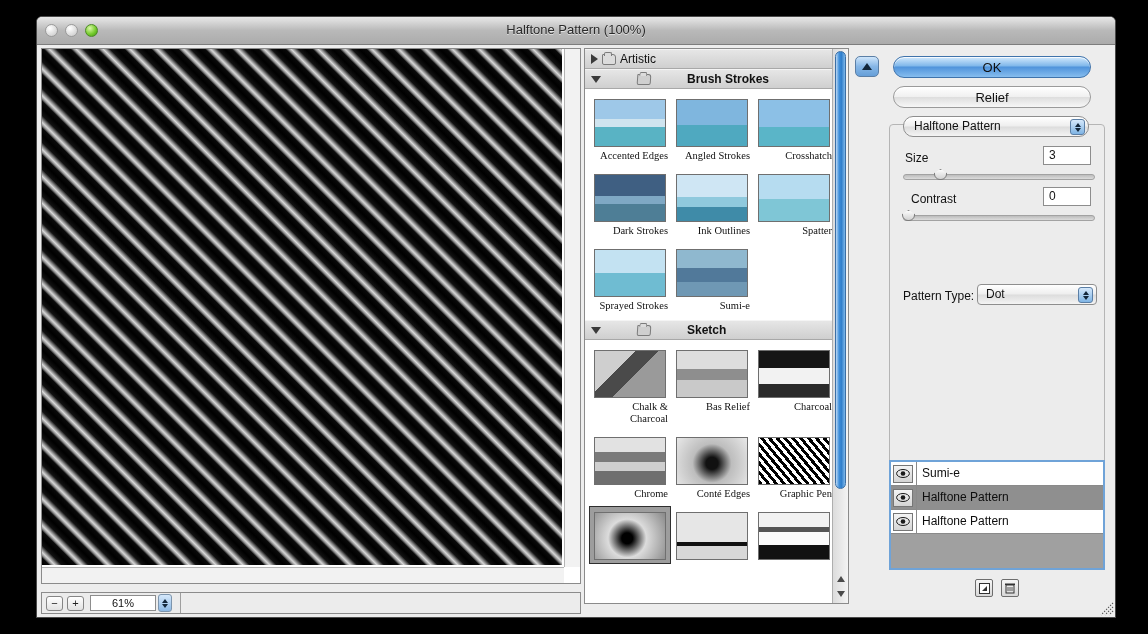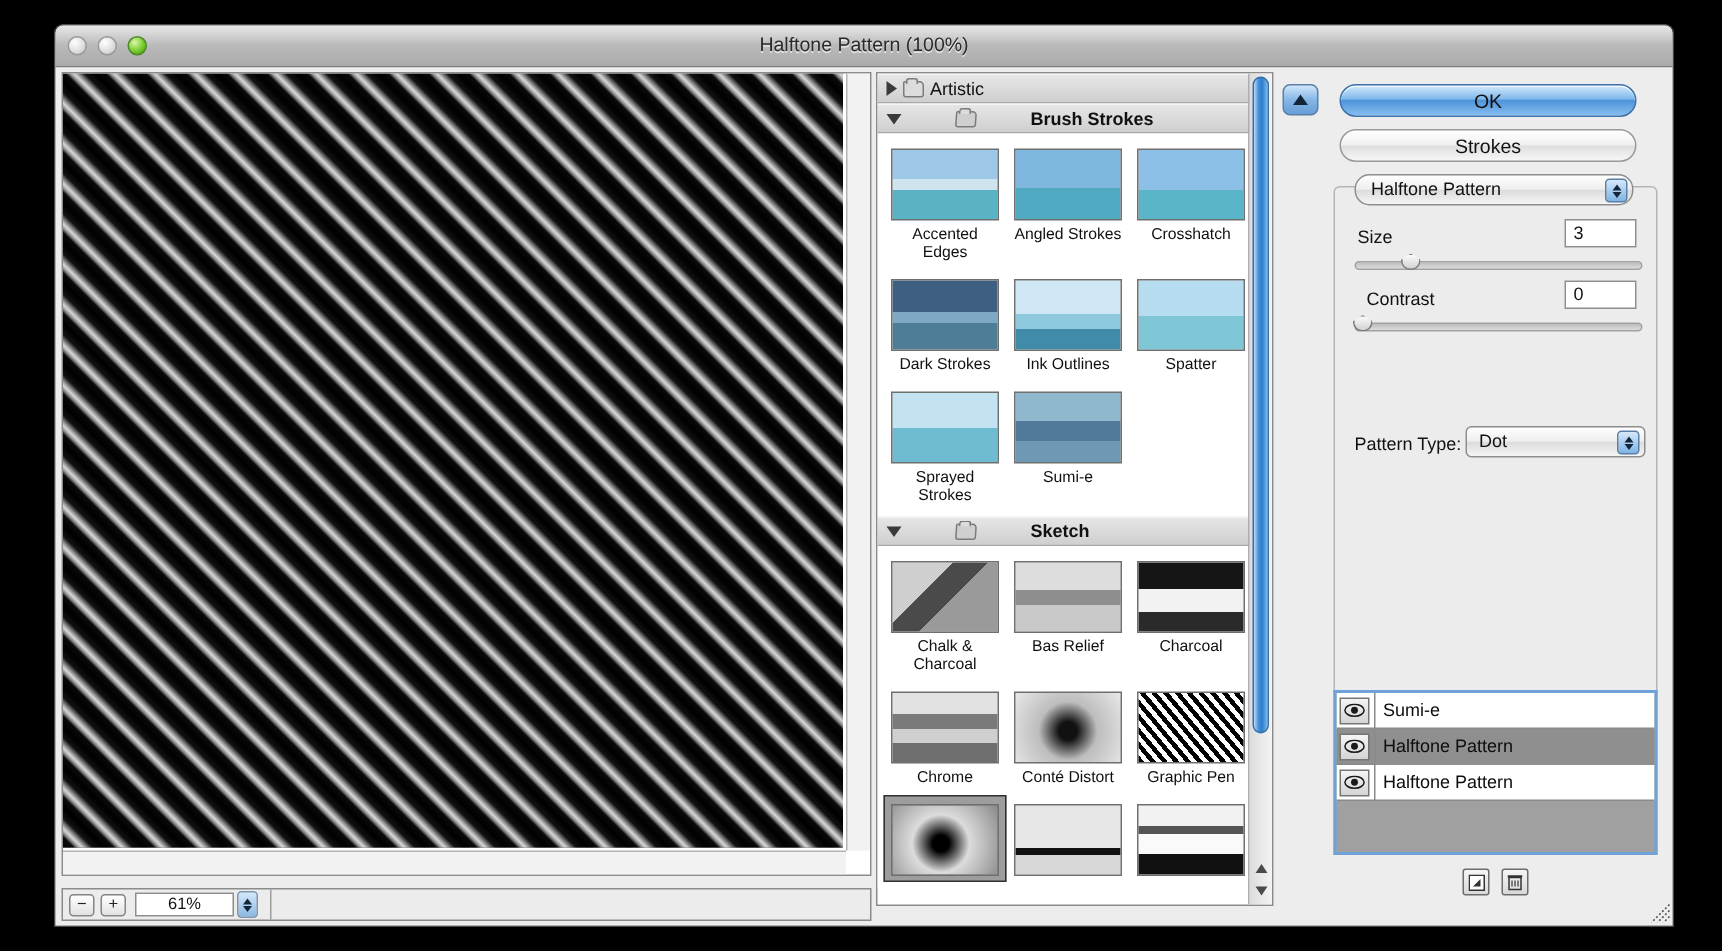--- a/index.html
+++ b/index.html
@@ -100,22 +100,23 @@
                 border-left: 7px solid #3a3a3a; }
   .tri.open { border-left: 5px solid transparent; border-right: 5px solid transparent;
               border-top: 7px solid #3a3a3a; }
   .folder { width: 14px; height: 11px; background: #dcdcdc;
             border: 1px solid #7b7b7b; border-radius: 1px 3px 2px 2px; position: relative; }
   .folder::before { content:""; position:absolute; left:1px; top:-3px; width:6px; height:3px;
             background:#dcdcdc; border:1px solid #7b7b7b; border-bottom:none; border-radius:2px 2px 0 0;}
   .folder.open { background: #cfcfcf; transform: skewX(-4deg); }
   .grid { display: flex; flex-wrap: wrap; padding: 4px 2px 2px 4px; background: #fff; }
   .cell {
-    width: 82px; padding: 2px 2px 3px; text-align: center; margin: 0 0 2px 0;
+    width: 82px; padding: 2px 2px 3px; text-align: right; margin: 0 0 2px 0;
     border: 1px solid transparent;
+    font-family: Liberation Serif, serif;
   }
   .cell.sel { background: #9d9d9d; border: 1px solid #2f2f2f; }
   .thumb { width: 72px; height: 48px; margin: 0 auto; display: block;
            border: 1px solid #6f6f6f; background-size: cover; }
   .cell span { display: block; font-size: 10.5px; color: #101010; margin-top: 3px;
                line-height: 12px; }
   .gal-scroll {
     position: absolute; right: 0; top: 0; bottom: 0; width: 16px;
     background: linear-gradient(90deg,#dcdcdc,#f4f4f4); border-left: 1px solid #aeaeae;
   }
@@ -315,21 +316,21 @@
         <div class="cell">
           <span class="thumb" style="background:linear-gradient(#151515 0 38%,#f2f2f2 38% 72%,#2a2a2a 72% 100%);"></span>
           <span>Charcoal</span>
         </div>
         <div class="cell">
           <span class="thumb" style="background:linear-gradient(#e2e2e2 0 30%,#7a7a7a 30% 52%,#cfcfcf 52% 72%,#6f6f6f 72% 100%);"></span>
           <span>Chrome</span>
         </div>
         <div class="cell">
           <span class="thumb" style="background:radial-gradient(circle at 50% 55%,#111 0 14%,#bdbdbd 45%,#e8e8e8 100%);"></span>
-          <span>Conté Distort</span>
+          <span>Conté Edges</span>
         </div>
         <div class="cell">
           <span class="thumb" style="background:repeating-linear-gradient(50deg,#000 0 3px,#fff 3px 6px);"></span>
           <span>Graphic Pen</span>
         </div>
         <div class="cell sel">
           <span class="thumb" style="background:radial-gradient(circle at 46% 55%,#000 0 12%,#dcdcdc 42%,#888 100%),
                    repeating-linear-gradient(45deg,#0000 0 3px,#0003 3px 6px);"></span>
 
         </div>
@@ -354,21 +355,21 @@
           </div>
       </div>
     </div>
 
     <div class="right">
 
       <div class="collapse-btn">
         <i></i>
       </div>
       <div class="btn-ok">OK</div>
-      <div class="btn-cancel">Strokes</div>
+      <div class="btn-cancel">Relief</div>
 
       <div class="groupbox"></div>
 
       <div class="filter-select">
         <span>Halftone Pattern</span>
         <span class="sel-stepper">
           <i class="u"></i>
             <i class="d"></i>
         </span>
       </div>

